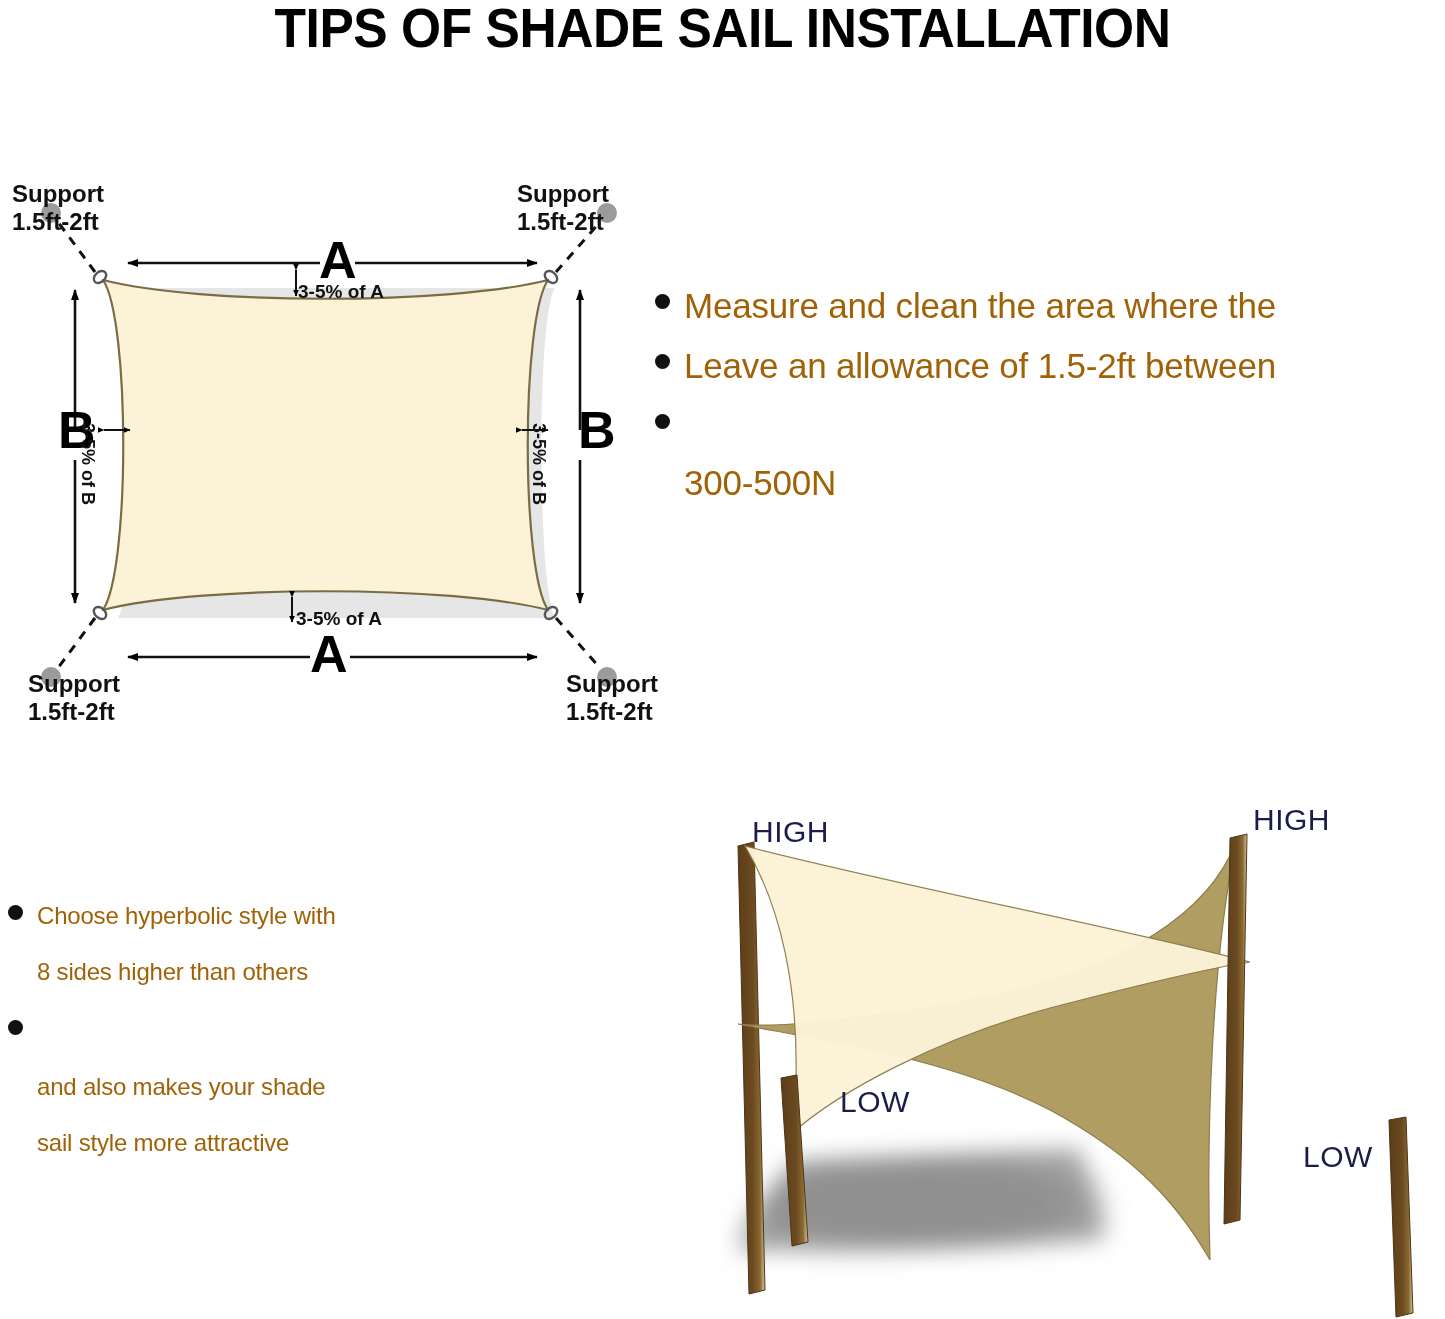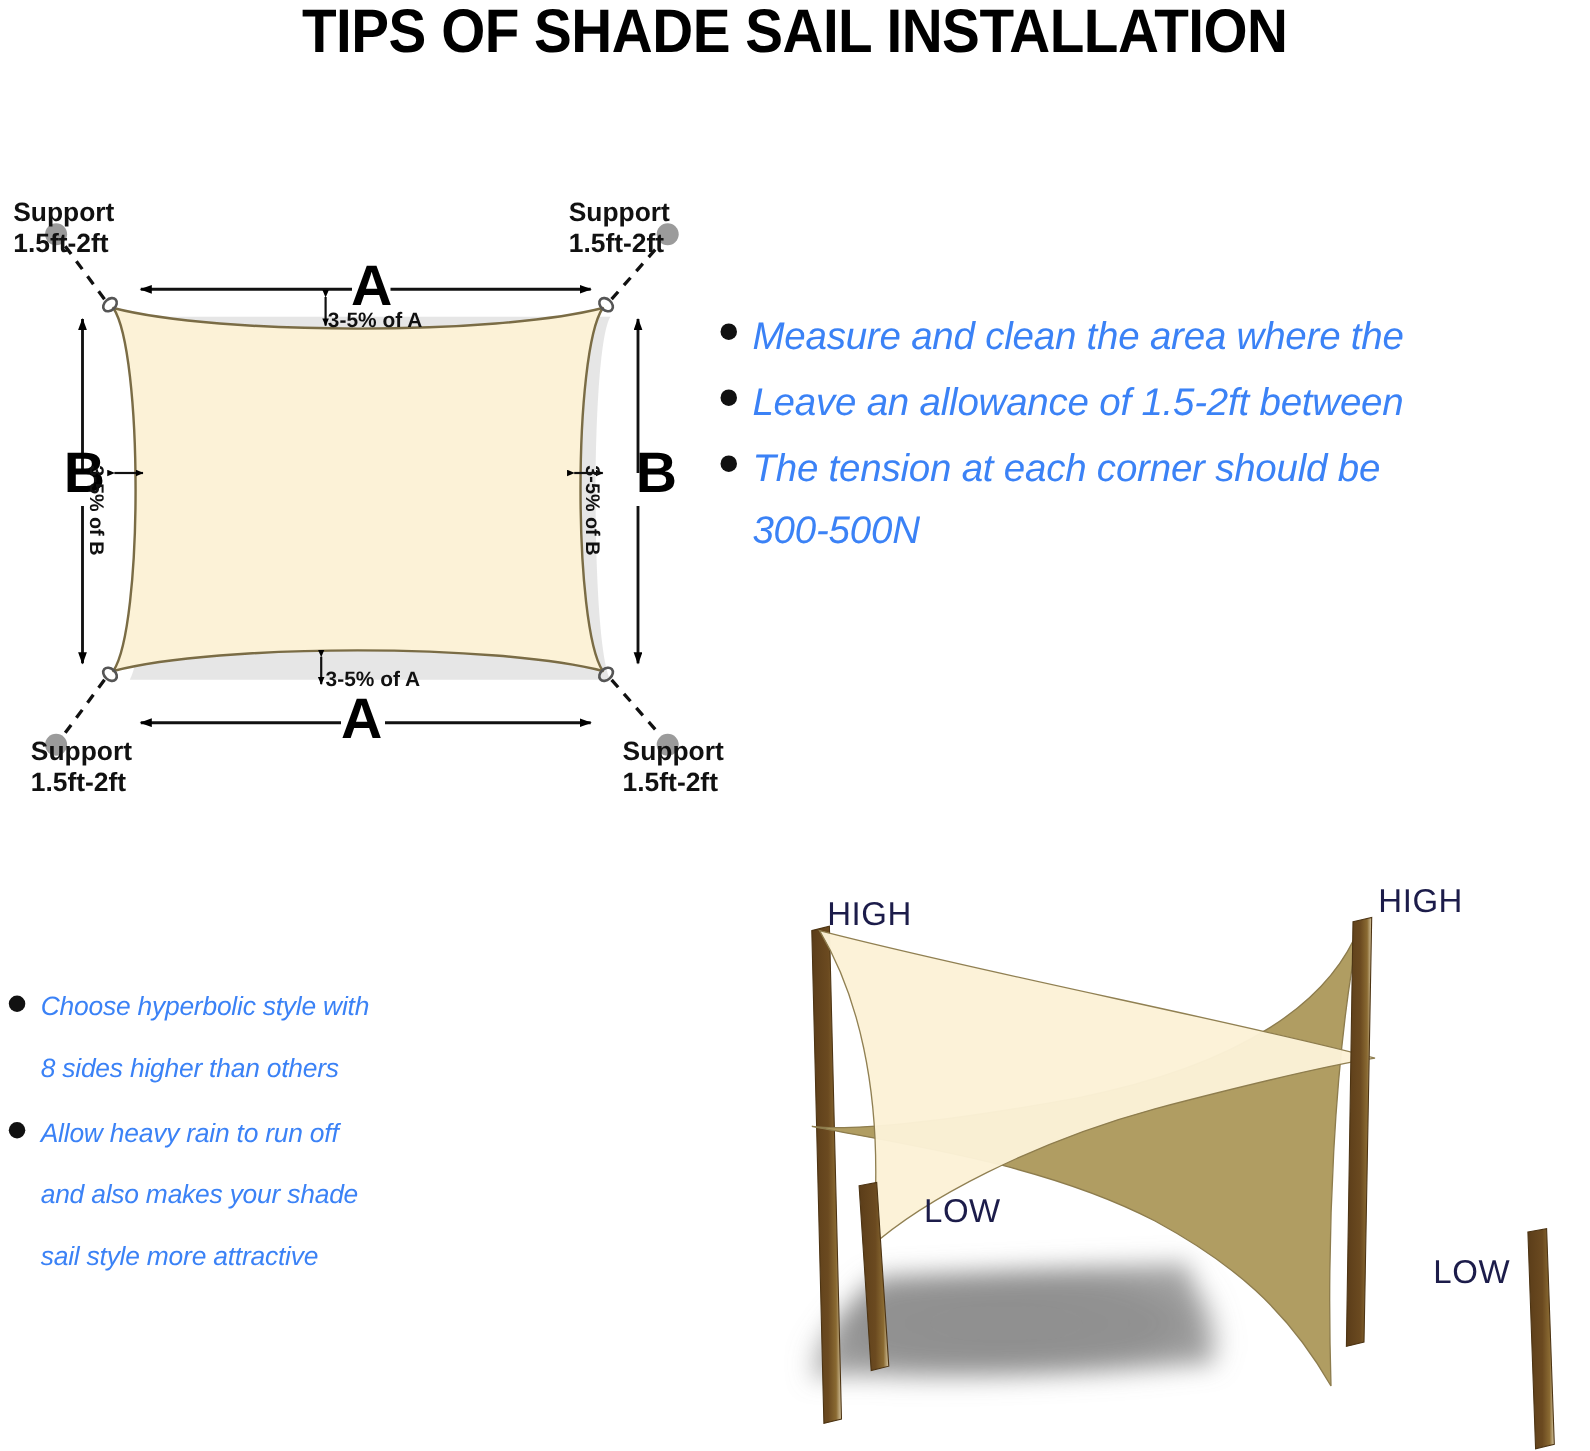--- a/index.html
+++ b/index.html
@@ -30,23 +30,22 @@
   .bullets{position:absolute;}
   .bullet-row{display:flex;align-items:flex-start;}
   .bdot{
     flex:0 0 auto;
     width:15px;height:15px;border-radius:50%;
     background:#111;
     margin-top:17px;margin-right:14px;
   }
   .btext{
     font-family:"Liberation Sans", sans-serif;
-    font-size:35px;line-height:57px;color:#3b82f6;
+    font-size:35px;line-height:57px;color:#a16207;
     letter-spacing:-0.2px;
-    font-style:italic;
   }
   #bullets-right{left:655px;top:277px;width:790px;}
   #bullets-right .bullet-row{margin-bottom:3px;}
   #bullets-left{left:8px;top:888px;width:620px;}
   #bullets-left .bullet-row{margin-bottom:3px;}
   #bullets-left .btext{font-size:24px;line-height:56px;}
 
   
   .lbl{position:absolute;font-family:"Liberation Sans", sans-serif;}
 </style>
@@ -168,38 +167,38 @@
   </div>
   <div class="bullet-row">
     <span class="bdot"></span>
     <span class="btext">
       <span>Leave an allowance of 1.5-2ft between</span><br>
     </span>
   </div>
   <div class="bullet-row">
     <span class="bdot"></span>
     <span class="btext">
-      <span>The tension at each corner should be</span><br>
+      <br>
       <span>300-500N</span>
     </span>
   </div>
 </div>
 
 <div class="bullets" id="bullets-left">
   <div class="bullet-row">
     <span class="bdot"></span>
     <span class="btext">
       <span>Choose hyperbolic style with</span><br>
       <span>8 sides higher than others</span>
     </span>
   </div>
   <div class="bullet-row">
     <span class="bdot"></span>
     <span class="btext">
-      <span>Allow heavy rain to run off</span><br>
+      <br>
       <span>and also makes your shade</span><br>
       <span>sail style more attractive</span>
     </span>
   </div>
 </div>
 
 <div class="svgbox" id="hyper-diagram" style="left:650px;top:790px;width:795px;height:529px;">
   <svg width="795" height="529" viewBox="0 0 795 529" xmlns="http://www.w3.org/2000/svg">
     <defs>
       <radialGradient id="shadowGrad" cx="50%" cy="50%" r="55%">

